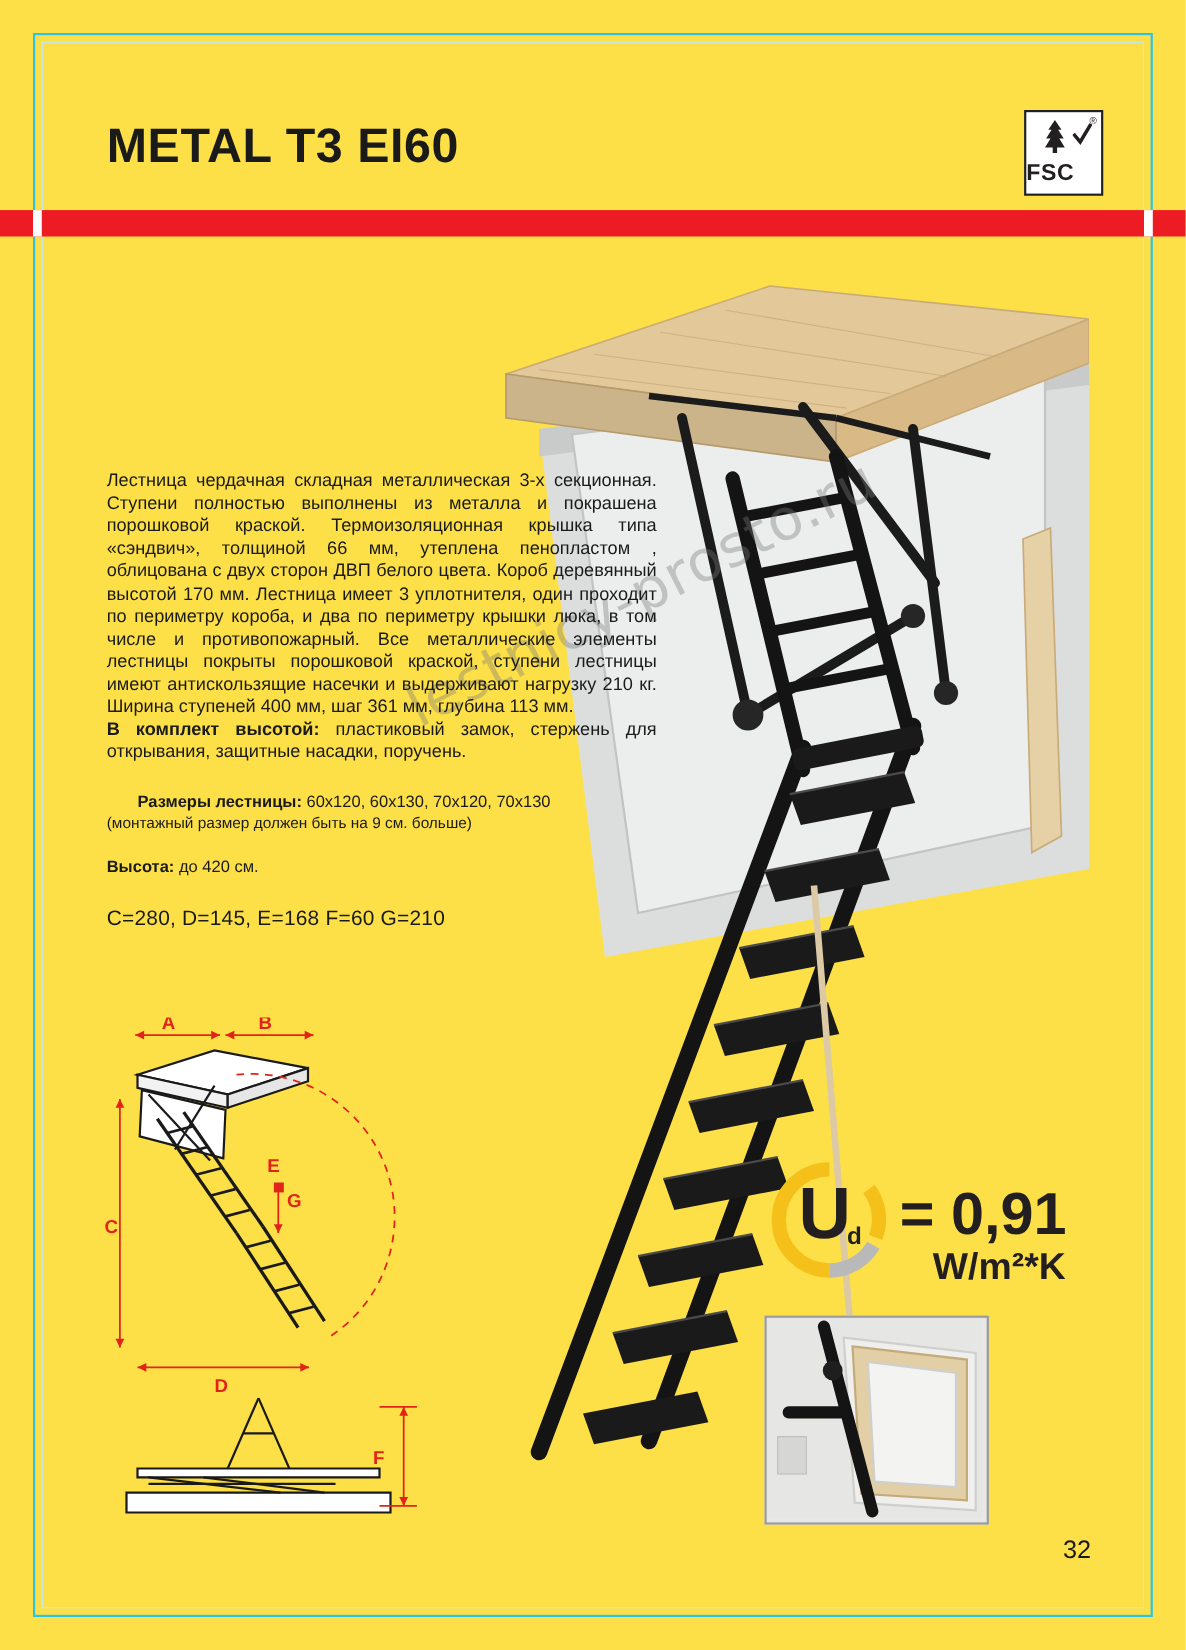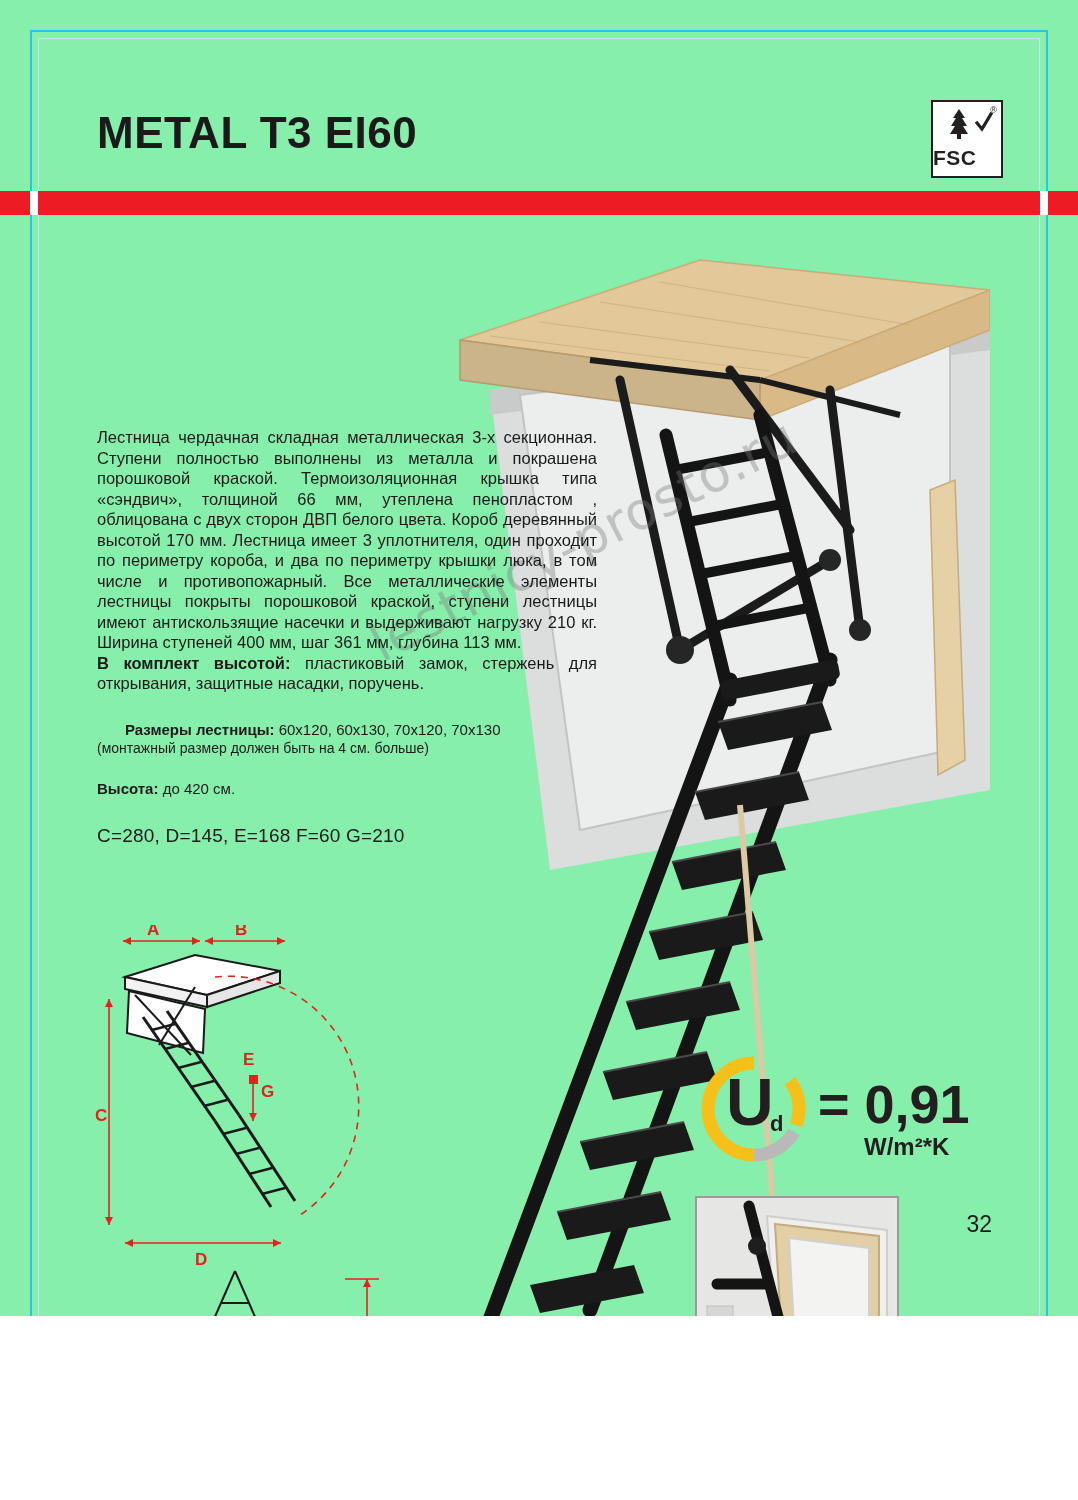--- a/index.html
+++ b/index.html
@@ -6,22 +6,22 @@
     margin: 0;
     padding: 0;
     background: #ffffff;
   }
   body {
     font-family: "Liberation Sans", sans-serif;
   }
   .page {
     position: relative;
     width: 1078px;
-    height: 1316px;
-    background: #86efac;
+    height: 1500px;
+    background: #fde047;
     overflow: hidden;
   }
   
   .frame-outer {
     position: absolute;
     left: 30px;
     top: 30px;
     width: 1018px;
     height: 1440px;
     border: 2px solid #29c5e8;
@@ -213,23 +213,23 @@
   .uvalue .eq {
     position: absolute;
     left: 118px;
     top: 18px;
     font-size: 54px;
     font-weight: bold;
     color: #231f20;
   }
   .uvalue .units {
     position: absolute;
-    left: 164px;
+    left: 148px;
     top: 78px;
-    font-size: 24px;
+    font-size: 34px;
     font-weight: bold;
     color: #231f20;
   }
 
   
   .photo-inset {
     position: absolute;
     left: 695px;
     top: 1196px;
     width: 200px;
@@ -372,21 +372,21 @@
   </div>
 
   <div class="watermark">lestnicy-prosto.ru</div>
 
   <div class="text-col">
     <p class="para">Лестница чердачная складная металлическая 3-х секционная. Ступени полностью выполнены из металла и покрашена порошковой краской. Термоизоляционная крышка типа «сэндвич», толщиной 66 мм, утеплена пенопластом , облицована с двух сторон ДВП белого цвета. Короб деревянный высотой 170 мм. Лестница имеет 3 уплотнителя, один проходит по периметру короба, и два по периметру крышки люка, в том числе и противопожарный. Все металлические элементы лестницы покрыты порошковой краской, ступени лестницы имеют антискользящие насечки и выдерживают нагрузку 210 кг. Ширина ступеней 400 мм, шаг 361 мм, глубина 113 мм.</p>
     <p class="para"><b>В комплект высотой:</b><span> пластиковый замок, стержень для открывания, защитные насадки, поручень.</span></p>
 
     <div class="sizes">
       <b>Размеры лестницы:</b><span> 60х120, 60х130, 70х120, 70х130</span>
-      <div class="small">(монтажный размер должен быть на 4 см. больше)</div>
+      <div class="small">(монтажный размер должен быть на 9 см. больше)</div>
     </div>
 
     <div class="height-line">
       <b>Высота:</b><span> до 420 см.</span>
     </div>
 
     <div class="dims-line">C=280, D=145, E=168 F=60 G=210</div>
   </div>
 
   <div class="uvalue">

